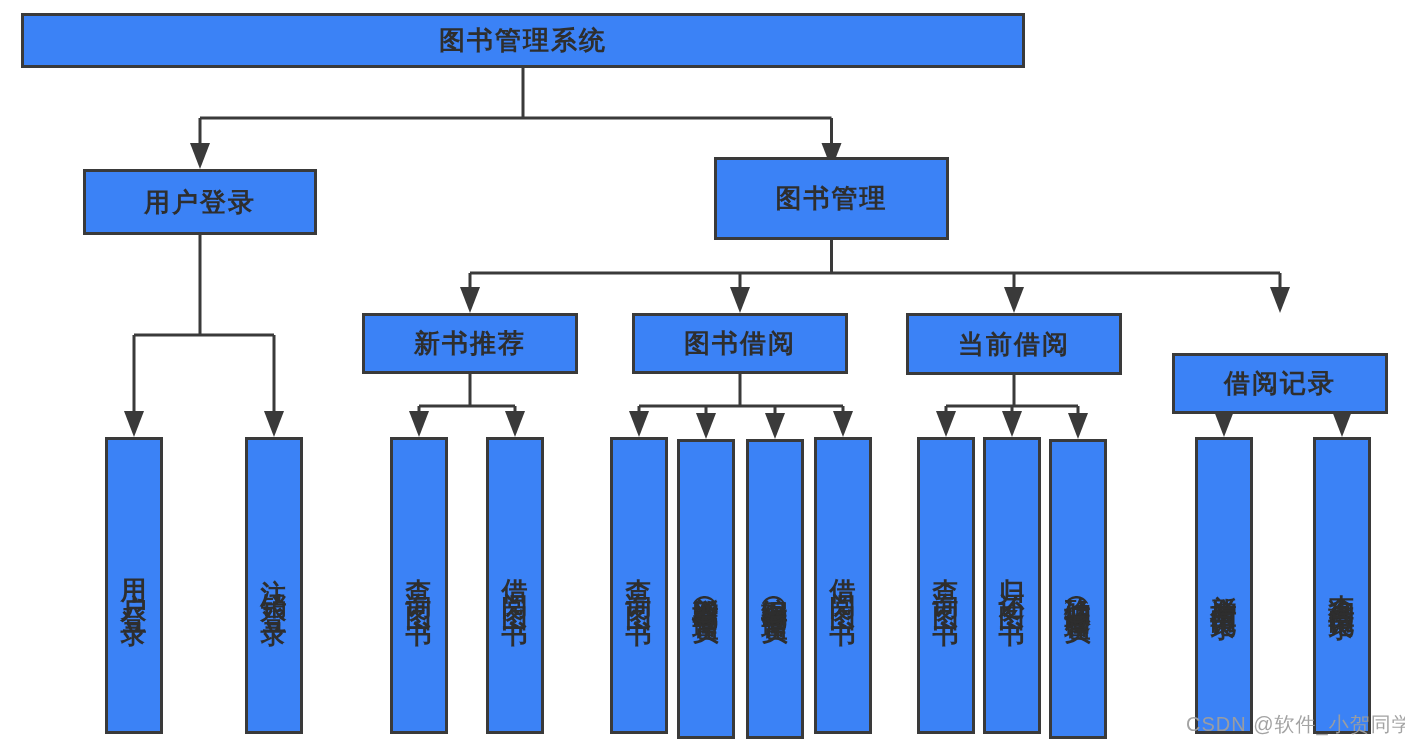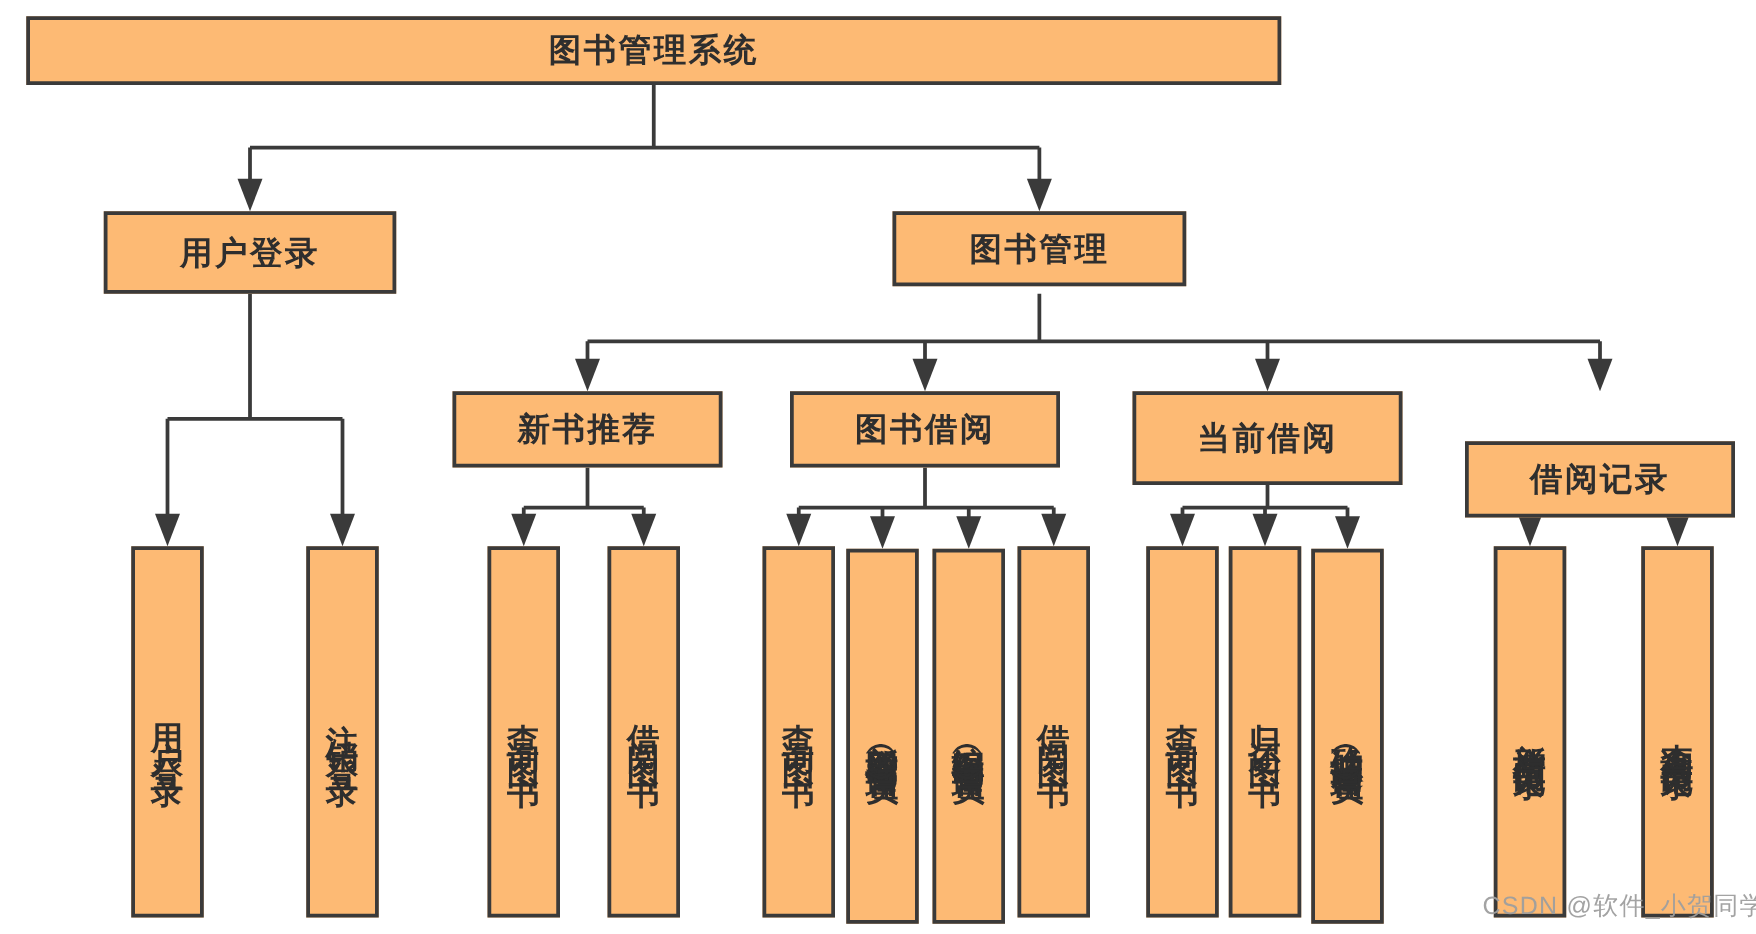--- a/index.html
+++ b/index.html
@@ -19,21 +19,21 @@
     position: absolute;
     left: 0; top: 0;
     width: 1405px;
     height: 747px;
     z-index: 1;
   }
   .node {
     position: absolute;
     box-sizing: border-box;
     border: 3px solid #3a3a3a;
-    background: #fdba74;
+    background: #3b82f6;
     color: #2e2e2e;
     display: flex;
     align-items: center;
     justify-content: center;
     font-size: 26px;
     font-weight: 600;
     letter-spacing: 2px;
     z-index: 2;
   }
   .vnode .vtext {
@@ -92,31 +92,31 @@
     </g>
   </svg>
 
   <div class="node hnode" style="left:21px; top:13px; width:1004px; height:55px;">
     <span>图书管理系统</span>
   </div>
 
   <div class="node hnode" style="left:83px; top:169px; width:234px; height:66px;">
     <span>用户登录</span>
   </div>
-  <div class="node hnode" style="left:714px; top:169px; width:235px; height:60px;">
+  <div class="node hnode" style="left:714px; top:157px; width:235px; height:83px;">
     <span>图书管理</span>
   </div>
 
   <div class="node hnode" style="left:632px; top:313px; width:216px; height:61px;">
     <span>图书借阅</span>
   </div>
   <div class="node hnode" style="left:362px; top:313px; width:216px; height:61px;">
     <span>新书推荐</span>
   </div>
-  <div class="node hnode" style="left:906px; top:313px; width:216px; height:75px;">
+  <div class="node hnode" style="left:906px; top:313px; width:216px; height:62px;">
     <span>当前借阅</span>
   </div>
   <div class="node hnode" style="left:1172px; top:313px; width:216px; height:61px;margin-top:40px;">
     <span>借阅记录</span>
   </div>
 
   <div class="node vnode" style="left:105px; top:437px; width:58px; height:297px;">
     <span class="vtext">用户登录</span>
   </div>
   <div class="node vnode" style="left:245px; top:437px; width:58px; height:297px;">

